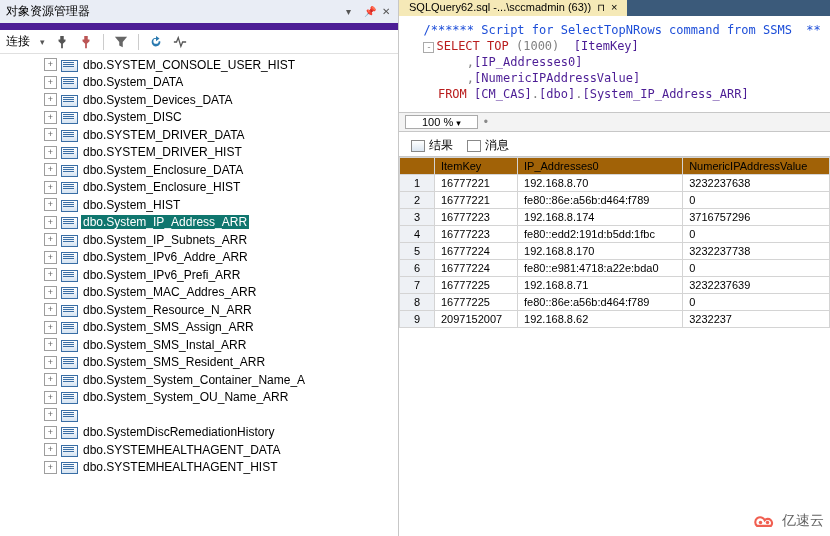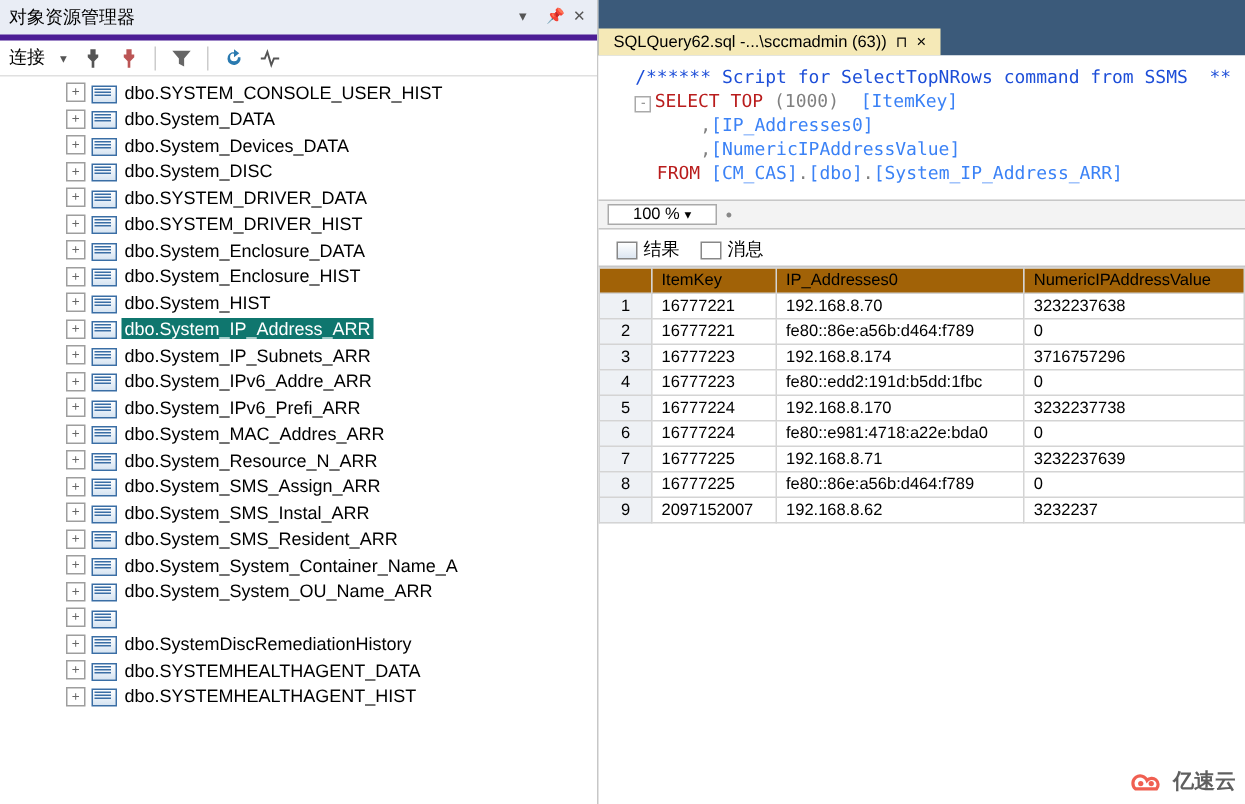--- a/index.html
+++ b/index.html
@@ -1,58 +1,58 @@
 <!DOCTYPE html>
 <html><head>
 <meta charset="utf-8">
 <style>
   html,body{margin:0;padding:0;font-family:"Microsoft YaHei",Tahoma,sans-serif;font-size:12px;color:#000;background:#fff;height:536px;width:830px;overflow:hidden}
   .root{display:flex;height:100%}
   .left{width:398px;border-right:1px solid #c7c7c7;display:flex;flex-direction:column;background:#fff}
-  .panel-title{background:#e9edf5;border-bottom:4px solid #4c1d95;padding:3px 6px;display:flex;align-items:center;justify-content:space-between}
+  .panel-title{background:#e9edf5;border-bottom:7px solid #4c1d95;padding:3px 6px;display:flex;align-items:center;justify-content:space-between}
   .panel-title span{font-weight:normal}
   .panel-ctrl{display:flex;gap:8px;align-items:center}
   .panel-ctrl div{width:10px;height:10px;line-height:10px;font-size:10px;color:#555}
   .toolbar{padding:3px 6px;display:flex;gap:10px;align-items:center;border-bottom:1px solid #e0e0e0}
   .toolbar .lbl{color:#000}
   .tb-icon{width:14px;height:14px;color:#555;display:inline-block}
   .tb-sep{width:1px;height:16px;background:#ccc}
   .tree{flex:1;overflow:auto;padding:2px 0 2px 6px}
   .tree-row{display:flex;align-items:center;height:17.5px;white-space:nowrap}
   .exp{width:11px;height:11px;border:1px solid #9e9e9e;margin-right:4px;display:flex;align-items:center;justify-content:center;font-size:9px;line-height:9px;color:#666;background:#fff}
   .ticon{width:16px;height:12px;margin-right:4px;display:inline-block;position:relative}
   .ticon::before{content:"";position:absolute;left:0;top:1px;width:15px;height:10px;border:1px solid #3a6ea5;background:linear-gradient(#fff,#d6e4f2)}
   .ticon::after{content:"";position:absolute;left:2px;top:3px;width:11px;height:1px;background:#3a6ea5;box-shadow:0 2px 0 #3a6ea5,0 4px 0 #3a6ea5}
   .tree-row .txt{padding:0 2px}
   .tree-row.sel .txt{background:#0f766e;color:#fff}
   .indent{width:38px;display:inline-block}
   .right{flex:1;display:flex;flex-direction:column;min-width:0}
-  .tabs{display:flex;background:#3b5a7a;height:37px;align-items:flex-end}
+  .tabs{display:flex;background:#3b5a7a;height:16px;align-items:flex-end}
   .tab{padding:3px 10px;color:#fff;font-size:11px;display:flex;align-items:center;gap:6px;white-space:nowrap;overflow:hidden}
   .tab.active{background:#f5e9b7;color:#000}
   .tab .pin{font-size:10px}
   .sql{flex:0 0 auto;padding:6px 10px 10px 10px;font-family:Consolas,monospace;font-size:12px;line-height:16px;background:#fff;white-space:pre}
   .c-green{color:#1d4ed8}
   .c-blue{color:#b91c1c}
   .c-gray{color:#808080}
-  .c-teal{color:#3b82f6}
+  .c-teal{color:#4c1d95}
   .outline{color:#888;display:inline-block;width:9px;text-align:center;border:1px solid #aaa;font-size:9px;line-height:9px;margin-right:2px}
   .zoombar{display:flex;align-items:center;border-top:1px solid #c7c7c7;border-bottom:1px solid #c7c7c7;padding:2px 6px;gap:6px;background:#f3f3f3}
   .zoom-dd{border:1px solid #aaa;padding:0 16px;background:#fff;font-size:11px}
   .restabs{display:flex;gap:2px;padding:3px 6px 0 6px;border-bottom:1px solid #c7c7c7}
   .restab{display:flex;align-items:center;gap:4px;padding:2px 6px;font-size:12px}
   .restab .ric{width:12px;height:10px;border:1px solid #888;background:linear-gradient(#fff,#dce6f1)}
   .grid{flex:1;overflow:auto;font-family:Tahoma,sans-serif;font-size:11px}
   table{border-collapse:collapse;width:100%}
   th,td{border:1px solid #d4d4d4;padding:2px 6px;text-align:left;white-space:nowrap}
   th{background:#a16207;font-weight:normal}
   td.rh{background:#eef1f5;text-align:center;width:22px}
   .watermark{position:absolute;right:6px;bottom:6px;display:flex;align-items:center;gap:4px;opacity:.85}
   .watermark .logo{width:28px;height:18px;color:#e43;}
-  .watermark .wt{font-size:14px;color:#444;font-weight:bold}
+  .watermark .wt{font-size:14px;color:#444;font-weight:normal}
 </style>
 </head>
 <body>
 
 <div class="root">
   <div class="left">
     <div class="panel-title">
       <span>对象资源管理器</span>
       <div class="panel-ctrl">
         <div>▾</div>

